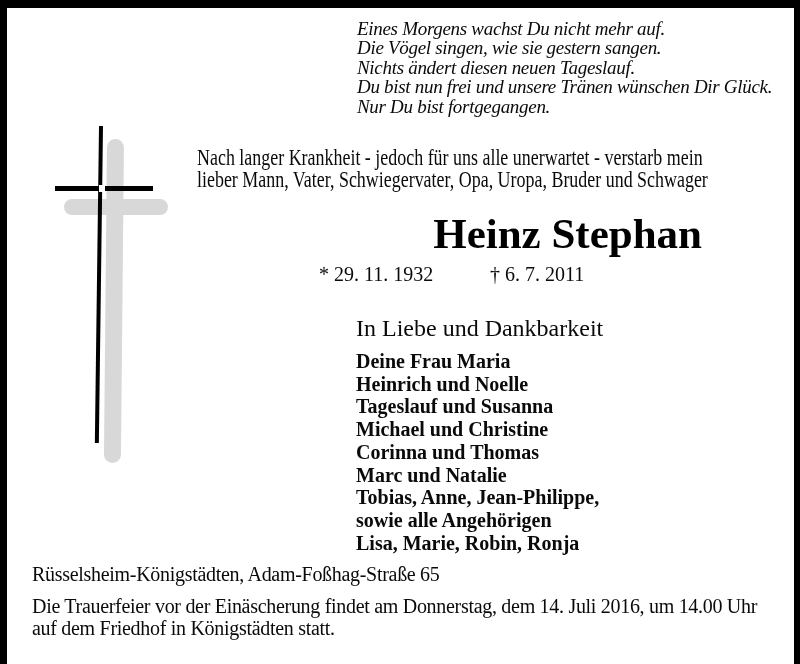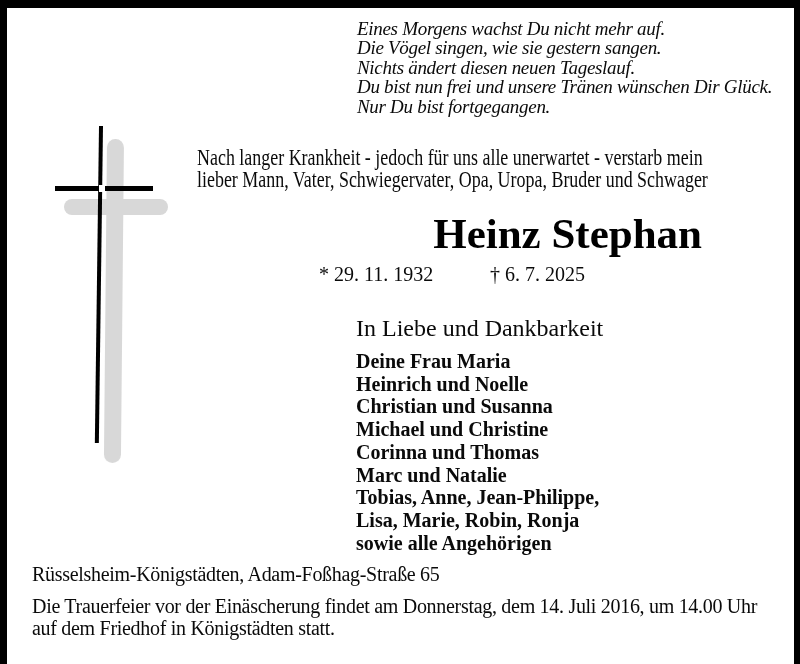--- a/index.html
+++ b/index.html
@@ -73,34 +73,34 @@
   <div class="knockout"></div>
 </div>
 
 <div class="intro">
   <div>Nach langer Krankheit - jedoch für uns alle unerwartet - verstarb mein</div>
   <div>lieber Mann, Vater, Schwiegervater, Opa, Uropa, Bruder und Schwager</div>
 </div>
 
 <div class="name">Heinz Stephan</div>
 <div class="birth">* 29. 11. 1932</div>
-<div class="death">† 6. 7. 2025</div>
+<div class="death">† 6. 7. 2011</div>
 
 <div class="dedication">In Liebe und Dankbarkeit</div>
 
 <div class="mourners">
   <div>Deine Frau Maria</div>
   <div>Heinrich und Noelle</div>
-  <div>Christian und Susanna</div>
+  <div>Tageslauf und Susanna</div>
   <div>Michael und Christine</div>
   <div>Corinna und Thomas</div>
   <div>Marc und Natalie</div>
   <div>Tobias, Anne, Jean-Philippe,</div>
+  <div>sowie alle Angehörigen</div>
   <div>Lisa, Marie, Robin, Ronja</div>
-  <div>sowie alle Angehörigen</div>
 </div>
 
 <div class="address">Rüsselsheim-Königstädten, Adam-Foßhag-Straße 65</div>
 
 <div class="funeral">
   <div>Die Trauerfeier vor der Einäscherung findet am Donnerstag, dem 14. Juli 2016, um 14.00 Uhr</div>
   <div>auf dem Friedhof in Königstädten statt.</div>
 </div>
 
 </body></html>

